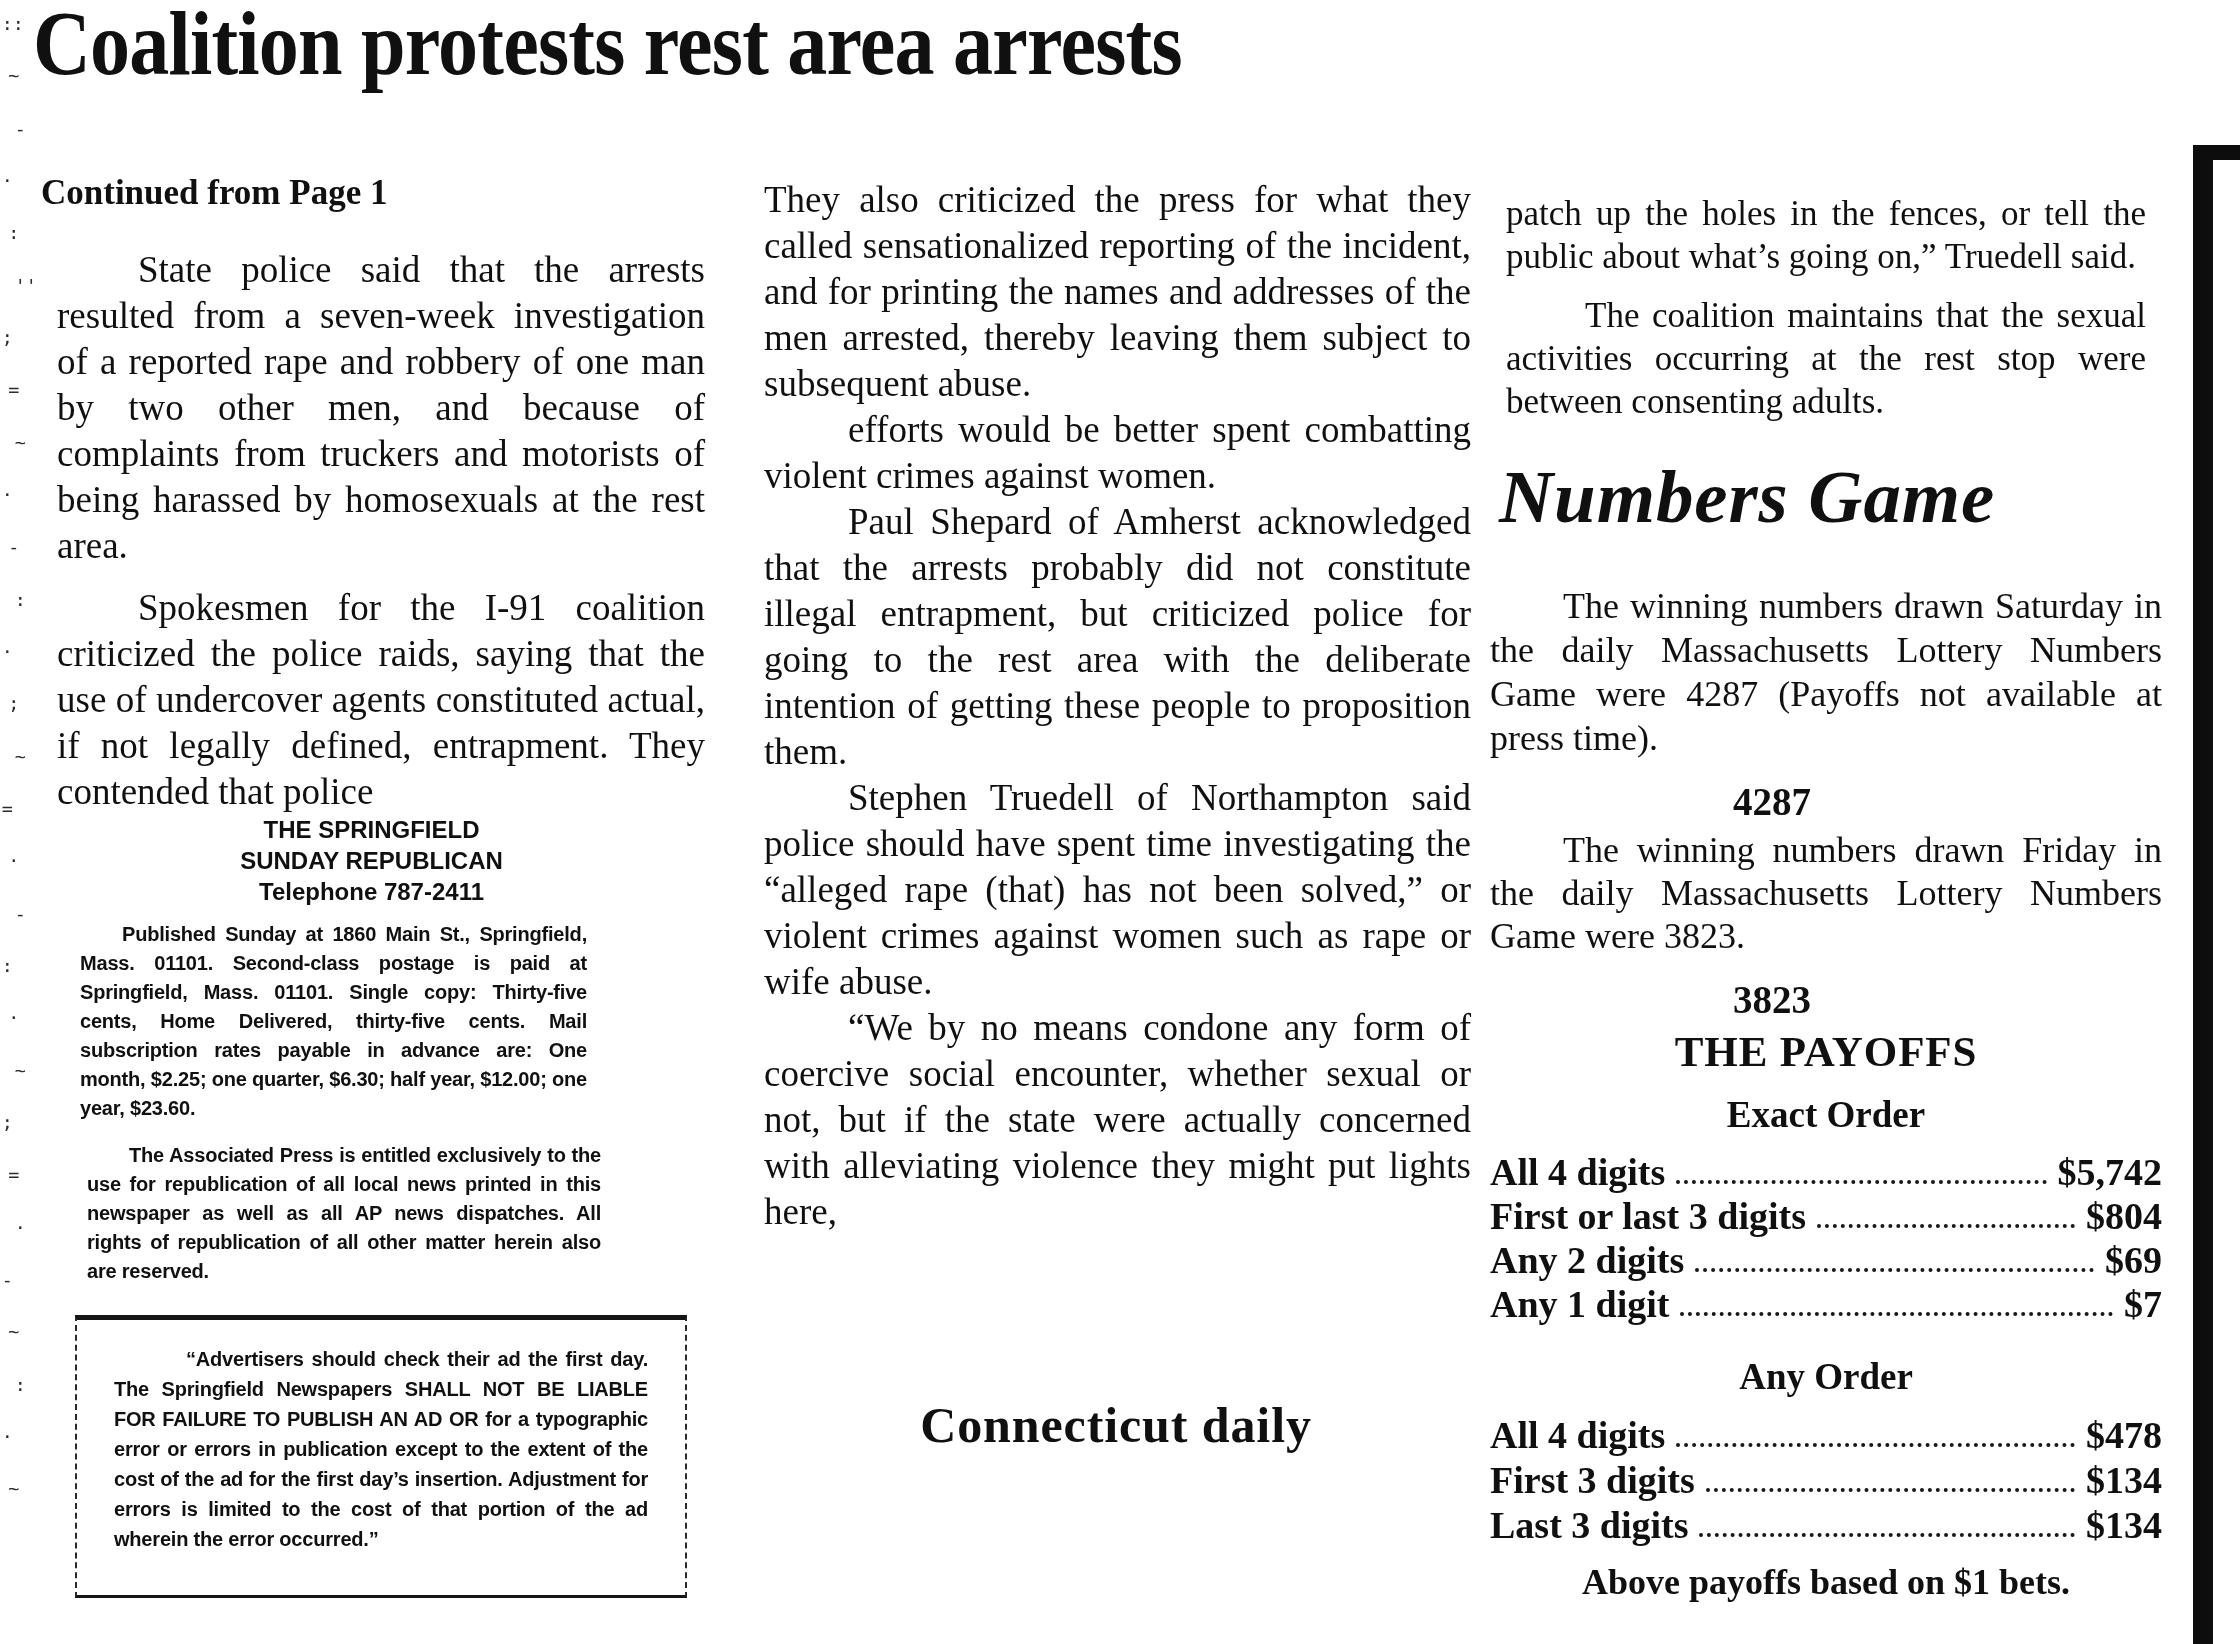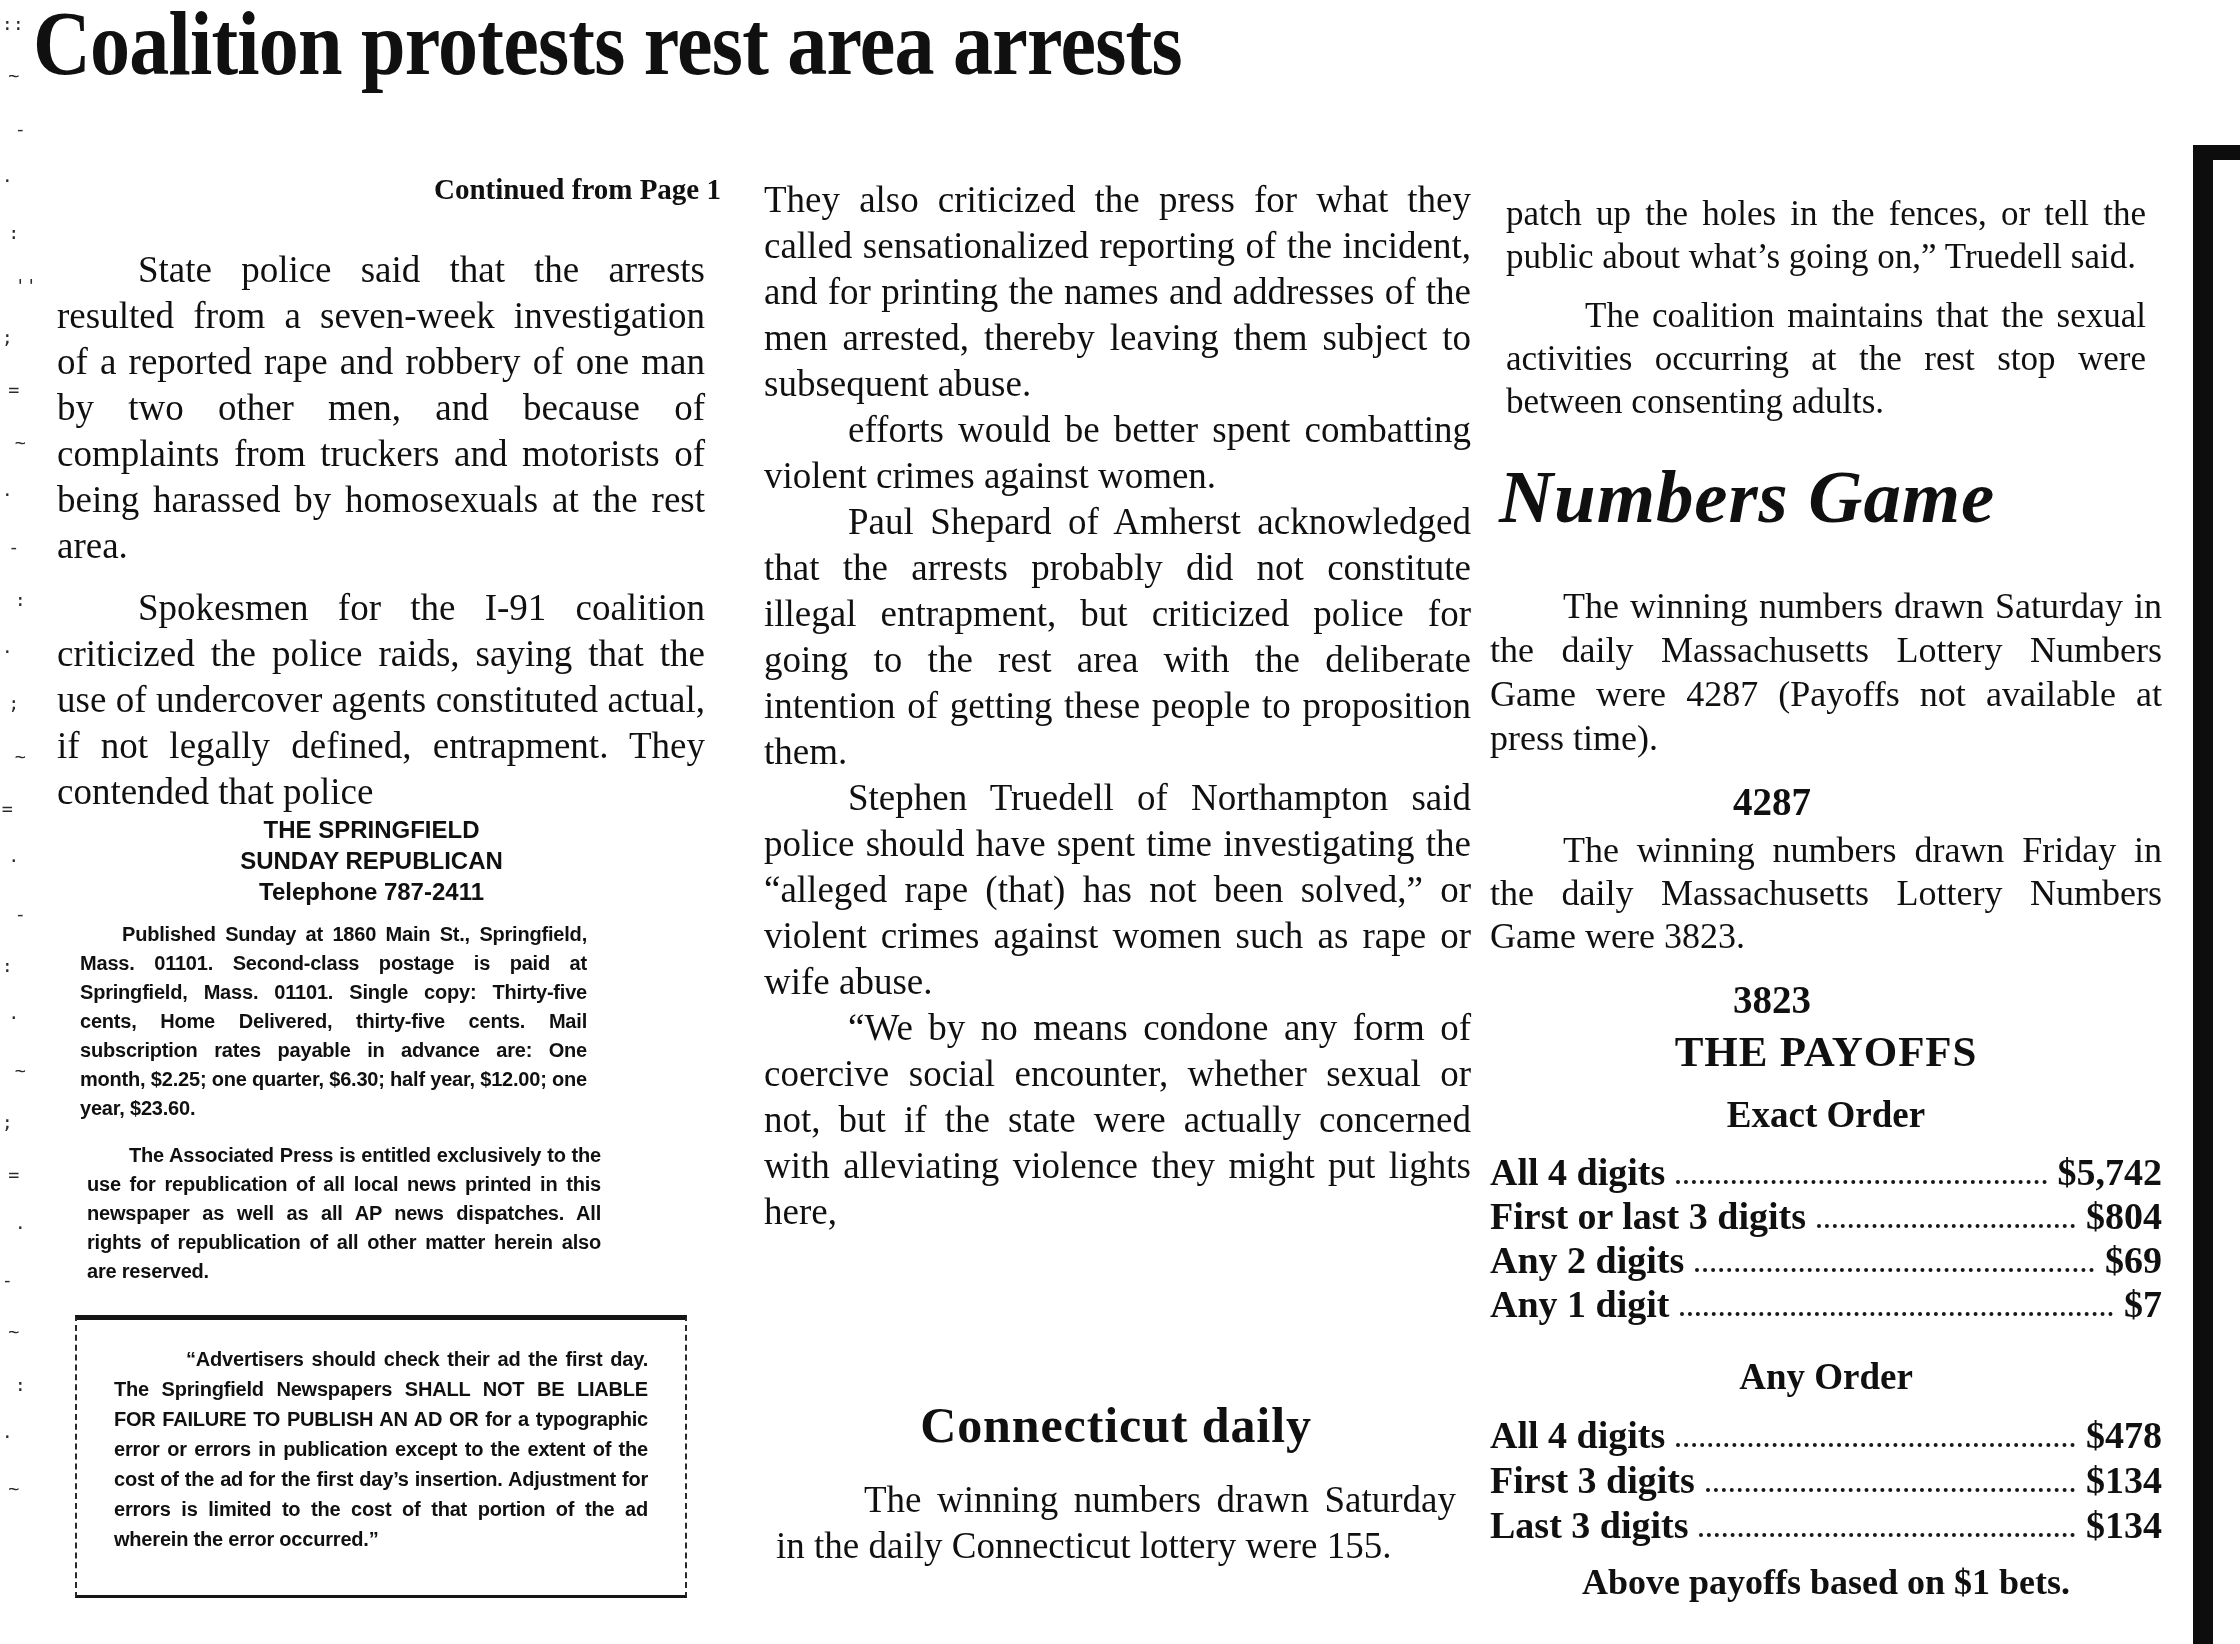--- a/index.html
+++ b/index.html
@@ -7,22 +7,22 @@
     position:relative;width:2241px;height:1645px;background:#ffffff;
     color:#101010;font-family:"Liberation Serif",serif;overflow:hidden;
   }
   
   .headline{
     position:absolute;left:33px;top:-3.7px;margin:0;
     font-size:91px;line-height:96px;font-weight:bold;white-space:nowrap;
     transform:scaleX(.88);transform-origin:0 0;letter-spacing:-0.9px;
   }
   
-  .kicker{position:absolute;left:41px;top:173px;width:680px;text-align:right;
-    font-weight:bold;font-size:29px;}
+  .kicker{position:absolute;left:41px;top:173px;width:680px;text-align:left;
+    font-weight:bold;font-size:35px;}
   .col1{position:absolute;left:41px;top:231px;width:680px;font-size:37px;
     line-height:46px;text-align:justify;}
   .col1 p{margin:16px;text-indent:81px;}
   .masthead{position:absolute;left:41px;top:814px;width:661px;text-align:center;
     font-family:"Liberation Sans",sans-serif;font-weight:bold;font-size:24px;line-height:31px;}
   .fineprint{font-family:"Liberation Sans",sans-serif;font-weight:bold;font-size:20px;
     line-height:29px;text-align:justify;text-indent:42px;margin:0;letter-spacing:-0.2px;}
   .pubinfo{position:absolute;left:80px;top:920px;width:507px;}
   .ap{position:absolute;left:87px;top:1141px;width:514px;line-height:29px;}
   .adbox{position:absolute;left:75px;top:1315px;width:612px;height:283px;box-sizing:border-box;
@@ -137,21 +137,20 @@
 
   <div class="col2">
     <p>They also criticized the press for what they called sensationalized reporting of the incident, and for printing the names and addresses of the men arrested, thereby leaving them subject to subsequent abuse.</p>
     <p>efforts would be better spent combatting violent crimes against women.</p>
     <p>Paul Shepard of Amherst acknowledged that the arrests probably did not constitute illegal entrapment, but criticized police for going to the rest area with the deliberate intention of getting these people to proposition them.</p>
     <p>Stephen Truedell of Northampton said police should have spent time investigating the “alleged rape (that) has not been solved,” or violent crimes against women such as rape or wife abuse.</p>
     <p>“We by no means condone any form of coercive social encounter, whether sexual or not, but if the state were actually concerned with alleviating violence they might put lights here,</p>
   </div>
 
   <h2 class="ct-head">Connecticut daily</h2>
-  <p class="ct-para">The winning numbers drawn Saturday in the daily Connecticut lottery were 155.</p>
 
   <div class="col3">
     <p>patch up the holes in the fences, or tell the public about what’s going on,” Truedell said.</p>
     <p>The coalition maintains that the sexual activities occurring at the rest stop were between consenting adults.</p>
   </div>
 
   <h2 class="ng-head">Numbers Game</h2>
   <p class="ng-para ng-sat">The winning numbers drawn Saturday in the daily Massachusetts Lottery Numbers Game were 4287 (Payoffs not available at press time).</p>
   <div class="num sat-num">4287</div>
   <p class="ng-para ng-fri">The winning numbers drawn Friday in the daily Massachusetts Lottery Numbers Game were 3823.</p>

